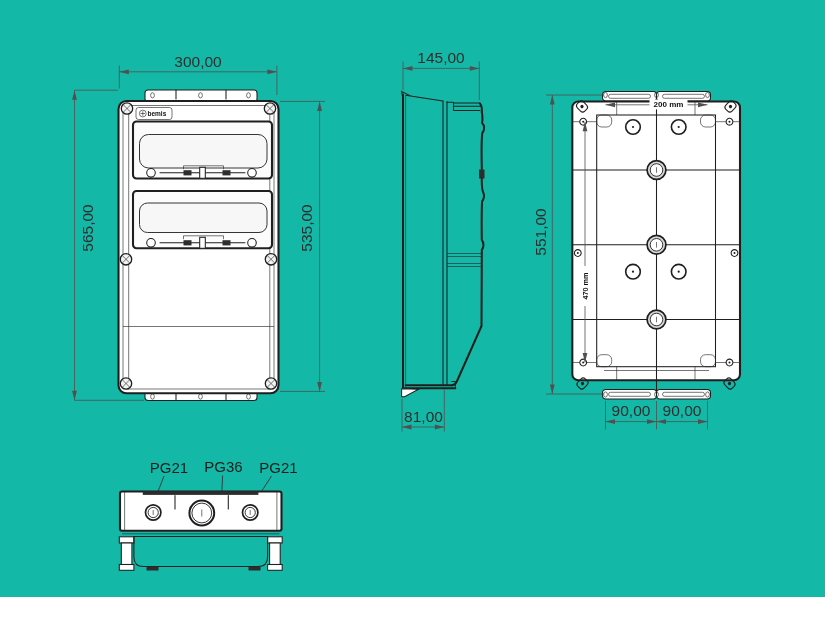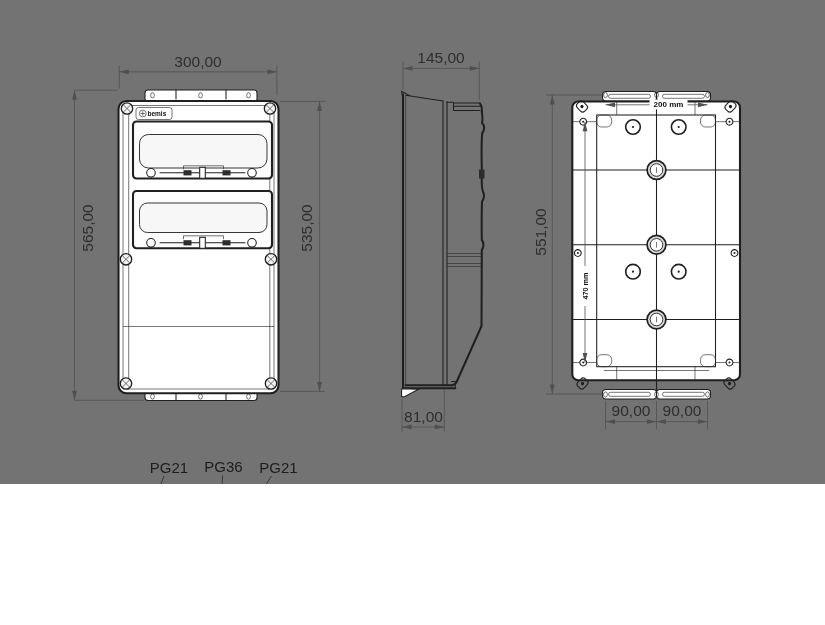--- a/index.html
+++ b/index.html
@@ -1,16 +1,16 @@
 <!DOCTYPE html>
 <html><head>
 <meta charset="utf-8">
 <style>
   html,body{margin:0;padding:0;background:#ffffff;}
-  #canvas{width:825px;height:484px;position:relative;background:#737373;overflow:hidden;text-decoration:underline;}
+  #canvas{width:825px;height:597px;position:relative;background:#14b8a6;overflow:hidden;text-decoration:underline;}
   svg{display:block;}
   .s2   {stroke:#1f1f1f;stroke-width:2;fill:none;stroke-linejoin:round;stroke-linecap:round;}
   .s2f  {stroke:#1f1f1f;stroke-width:2.1;fill:#ffffff;stroke-linejoin:round;}
   .s15f {stroke:#1f1f1f;stroke-width:1.6;fill:#ffffff;}
   .s1   {stroke:#1f1f1f;stroke-width:1.05;fill:none;stroke-linecap:round;}
   .s1f  {stroke:#1f1f1f;stroke-width:1.05;fill:#ffffff;}
   .s07  {stroke:#2b2b2b;stroke-width:0.65;fill:none;}
   .winf {stroke:#1f1f1f;stroke-width:2.1;fill:#fcfcfc;stroke-linejoin:round;}
   .wini {stroke:#1f1f1f;stroke-width:0.9;fill:#f7f7f7;}
   .screwc{stroke:#1f1f1f;stroke-width:1.3;fill:#f2f2f2;}

